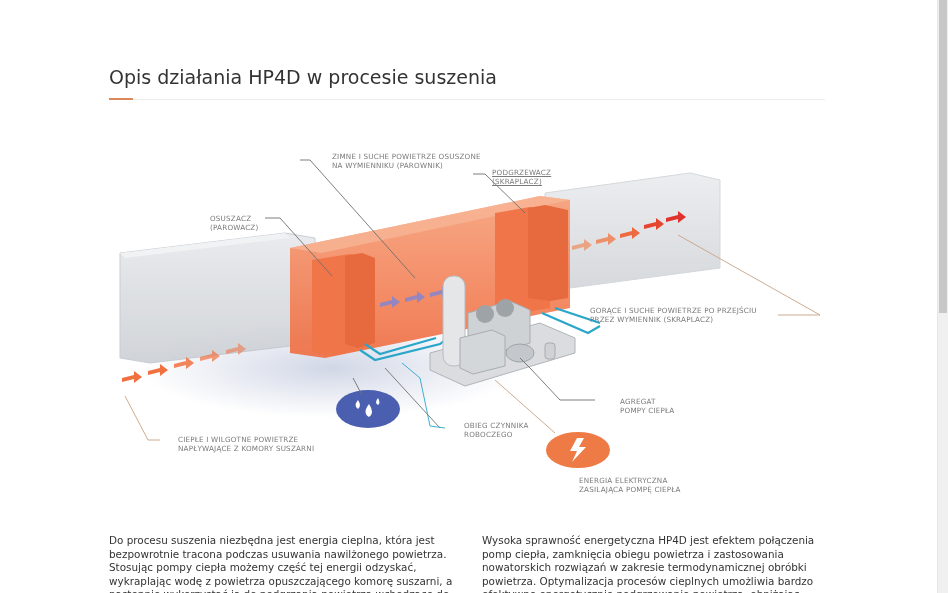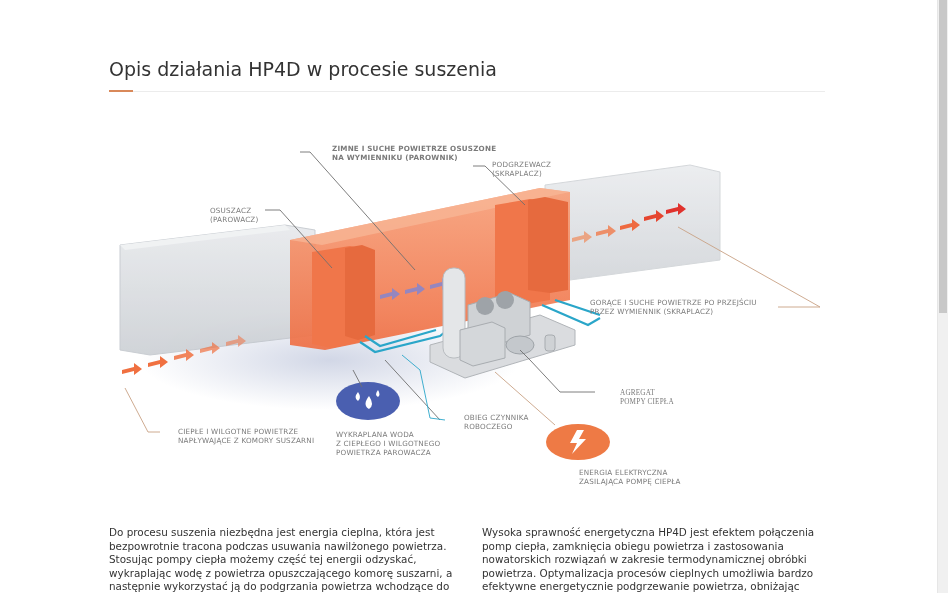--- a/index.html
+++ b/index.html
@@ -1,17 +1,17 @@
 <!DOCTYPE html>
 <html><head>
   <meta charset="utf-8">
   <style>
     html, body { margin:0; padding:0; }
     body { width:948px; height:593px; overflow:hidden; background:#fff; position:relative; font-family:"DejaVu Sans", sans-serif; }
-    .page { position:absolute; left:0; top:0; width:938px; height:474px; background:#fff; }
+    .page { position:absolute; left:0; top:8px; width:938px; height:474px; background:#fff; }
     .title { position:absolute; left:109px; top:58px; font-size:19px; color:#333; letter-spacing:0; }
     .divider { position:absolute; left:109px; top:91px; width:716px; height:1px; background:#ececec; }
     .divider-accent { position:absolute; left:109px; top:90px; width:24px; height:2px; background:#d9895a; }
     .diagram { position:absolute; left:100px; top:130px; width:740px; height:370px; }
     .lbl { position:absolute; font-size:7.2px; color:#7a7a7a; line-height:9px; letter-spacing:0.2px; text-transform:uppercase; white-space:nowrap; }
     .lbl.r { text-align:left; }
     .para { position:absolute; top:526px; font-size:10.4px; line-height:13.6px; color:#333; }
     .scrollbar { position:absolute; right:0; top:0; width:10px; height:593px; background:#f0f0f0; border-left:1px solid #e6e6e6; }
     .scroll-thumb { position:absolute; right:1px; top:0; width:8px; height:313px; background:#c8c8c8; }
   </style>
@@ -127,50 +127,45 @@
         <polyline points="420,220 430,230 460,262 495,262"></polyline>
       </g>
       <g fill="none" stroke="#c8a184" stroke-width="0.9">
         <polyline points="578,97 720,177 678,177"></polyline>
         <polyline points="25,258 48,302 60,302"></polyline>
         <polyline points="395,242 455,295"></polyline>
       </g>
       <polyline points="302,225 320,240 330,288 345,290" fill="none" stroke="#2aa6c9" stroke-width="0.9"></polyline>
     </svg>
 
-    <div class="lbl" style="left:232px;top:14px;font-weight:bold;">
+    <div class="lbl" style="left:232px;top:14px;">
       <div>Zimne i suche powietrze osuszone</div>
         <div>na wymienniku (parownik)</div>
     </div>
-    <div class="lbl" style="left:392px;top:30px;">
+    <div class="lbl" style="left:392px;top:30px;text-decoration:underline;">
       <div>Podgrzewacz</div>
         <div>(skraplacz)</div>
     </div>
     <div class="lbl r" style="left:110px;top:76px;width:60px;">
       <div>Osuszacz</div>
         <div>(parowacz)</div>
     </div>
     <div class="lbl" style="left:78px;top:297px;">
       <div>Ciepłe i wilgotne powietrze</div>
         <div>napływające z komory suszarni</div>
     </div>
     <div class="lbl r" style="left:490px;top:168px;width:184px;">
       <div>Gorące i suche powietrze po przejściu</div>
         <div>przez wymiennik (skraplacz)</div>
     </div>
-    <div class="lbl" style="left:236px;top:300px;">
-      <div>Wykraplana woda</div>
-        <div>z ciepłego i wilgotnego</div>
-        <div>powietrza parowacza</div>
-    </div>
     <div class="lbl" style="left:364px;top:283px;">
       <div>Obieg czynnika</div>
         <div>roboczego</div>
     </div>
-    <div class="lbl" style="left:520px;top:259px;font-family:Liberation Serif, serif;">
+    <div class="lbl" style="left:520px;top:259px;">
       <div>Agregat</div>
         <div>pompy ciepła</div>
     </div>
     <div class="lbl" style="left:443px;top:338px;margin-left:36px;">
       <div>Energia elektryczna</div>
         <div>zasilająca pompę ciepła</div>
     </div>
   </div>
 
   <div class="para" style="left:109px;width:345px;">Do procesu suszenia niezbędna jest energia cieplna, która jest bezpowrotnie tracona podczas usuwania nawilżonego powietrza. Stosując pompy ciepła możemy część tej energii odzyskać, wykraplając wodę z powietrza opuszczającego komorę suszarni, a następnie wykorzystać ją do podgrzania powietrza wchodzące do komory.</div>

